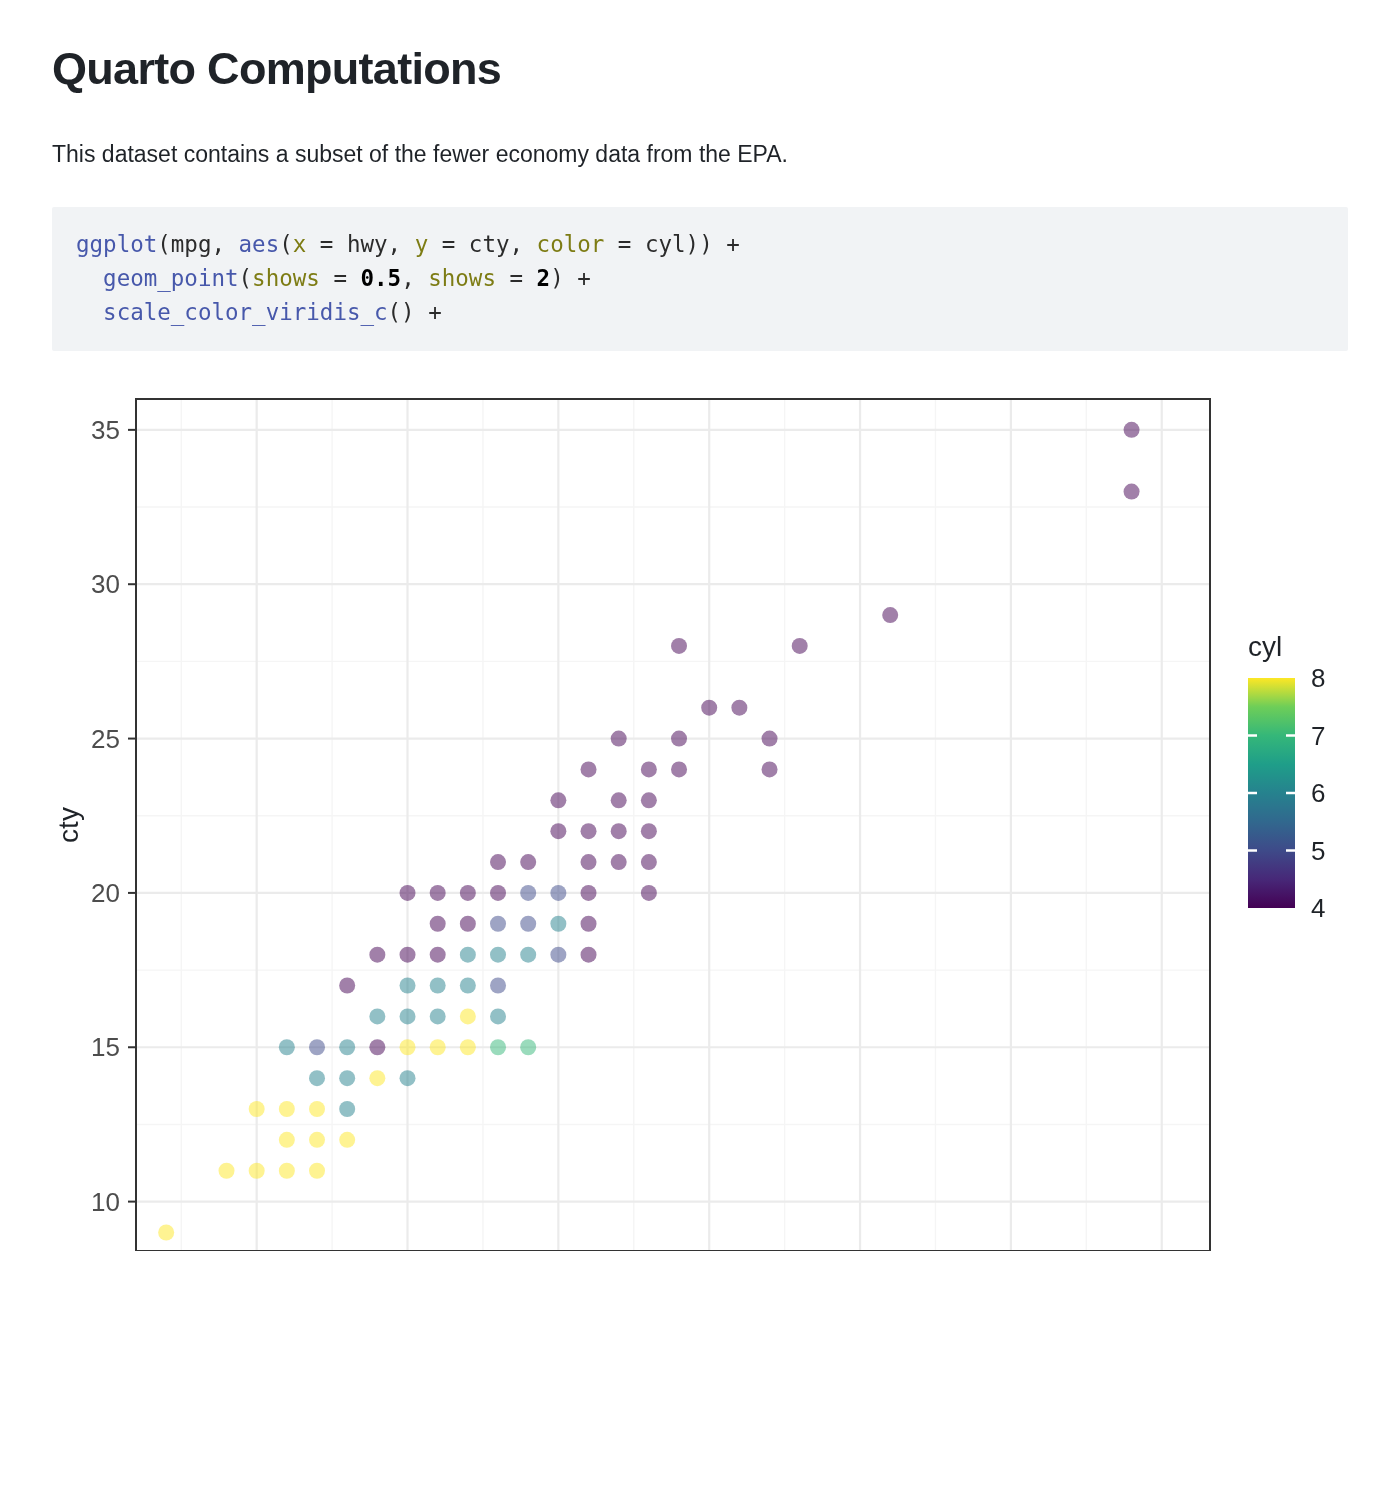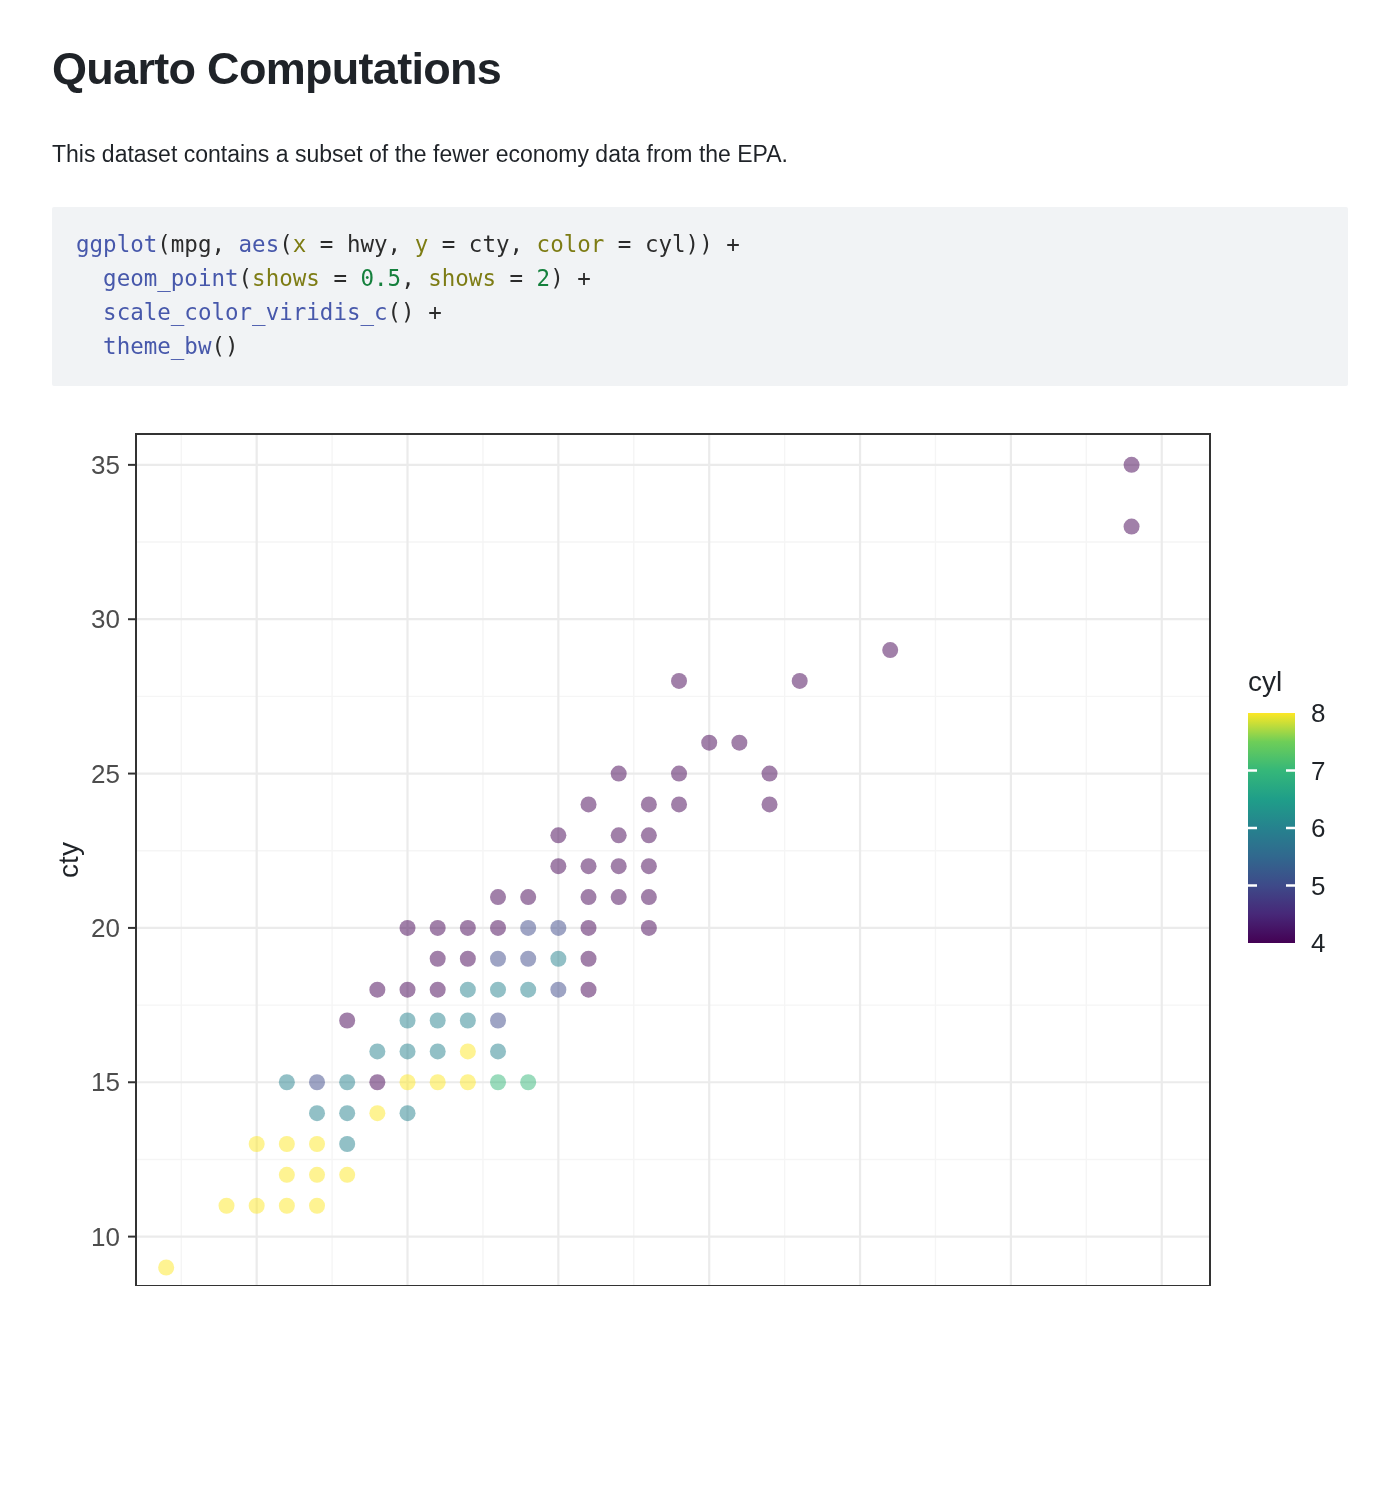--- a/index.html
+++ b/index.html
@@ -40,21 +40,21 @@
   }
   .codeline {
     font-family: "DejaVu Sans Mono", "Liberation Mono", monospace;
     font-size: 22.5px;
     line-height: 1.52;
     white-space: pre;
     color: #333333;
   }
   .t-fn   { color: #4758ab; }
   .t-arg  { color: #7d7c14; }
-  .t-num  { color: #15803d; font-weight: 400; }
+  .t-num  { color: #000000; font-weight: 700; }
   .t-pun  { color: #2b2b2b; }
   .t-var  { color: #2b2b2b; }
 
   
   .plot-wrap { position: relative; width: 1300px; height: 860px; margin-left: 0; }
   .plot-svg  { display: block; }
 </style>
 </head>
 <body>
 
@@ -62,21 +62,20 @@
 
   <h1 class="doc-title">Quarto Computations</h1>
 
   <p class="para p1">This dataset contains a subset of the fewer economy data from the EPA.</p>
 
   <div class="codeblock">
     <div id="code-lines">
         <div class="codeline"><span class="t-fn">ggplot</span><span class="t-pun">(</span><span class="t-var">mpg</span><span class="t-pun">, </span><span class="t-fn">aes</span><span class="t-pun">(</span><span class="t-arg">x</span><span class="t-pun"> = </span><span class="t-var">hwy</span><span class="t-pun">, </span><span class="t-arg">y</span><span class="t-pun"> = </span><span class="t-var">cty</span><span class="t-pun">, </span><span class="t-arg">color</span><span class="t-pun"> = </span><span class="t-var">cyl</span><span class="t-pun">))</span><span class="t-pun"> +</span></div>
         <div class="codeline"><span class="t-pun">  </span><span class="t-fn">geom_point</span><span class="t-pun">(</span><span class="t-arg">shows</span><span class="t-pun"> = </span><span class="t-num">0.5</span><span class="t-pun">, </span><span class="t-arg">shows</span><span class="t-pun"> = </span><span class="t-num">2</span><span class="t-pun">)</span><span class="t-pun"> +</span></div>
         <div class="codeline"><span class="t-pun">  </span><span class="t-fn">scale_color_viridis_c</span><span class="t-pun">()</span><span class="t-pun"> +</span></div>
-        <div class="codeline"><span class="t-pun">  </span><span class="t-fn">theme_bw</span><span class="t-pun">()</span></div>
       </div>
   </div>
 
   <div class="plot-wrap">
     <svg class="plot-svg" id="plot" width="1300" height="860" viewBox="0 0 1300 860">
         <rect x="84" y="8" width="1074" height="852" fill="#ffffff"></rect>
         <g>
           <line x1="129.25280898876406" y1="8" x2="129.25280898876406" y2="860" stroke="#f5f5f5" stroke-width="1.4"></line>
           <line x1="280.09550561797755" y1="8" x2="280.09550561797755" y2="860" stroke="#f5f5f5" stroke-width="1.4"></line>
           <line x1="430.93820224719104" y1="8" x2="430.93820224719104" y2="860" stroke="#f5f5f5" stroke-width="1.4"></line>

